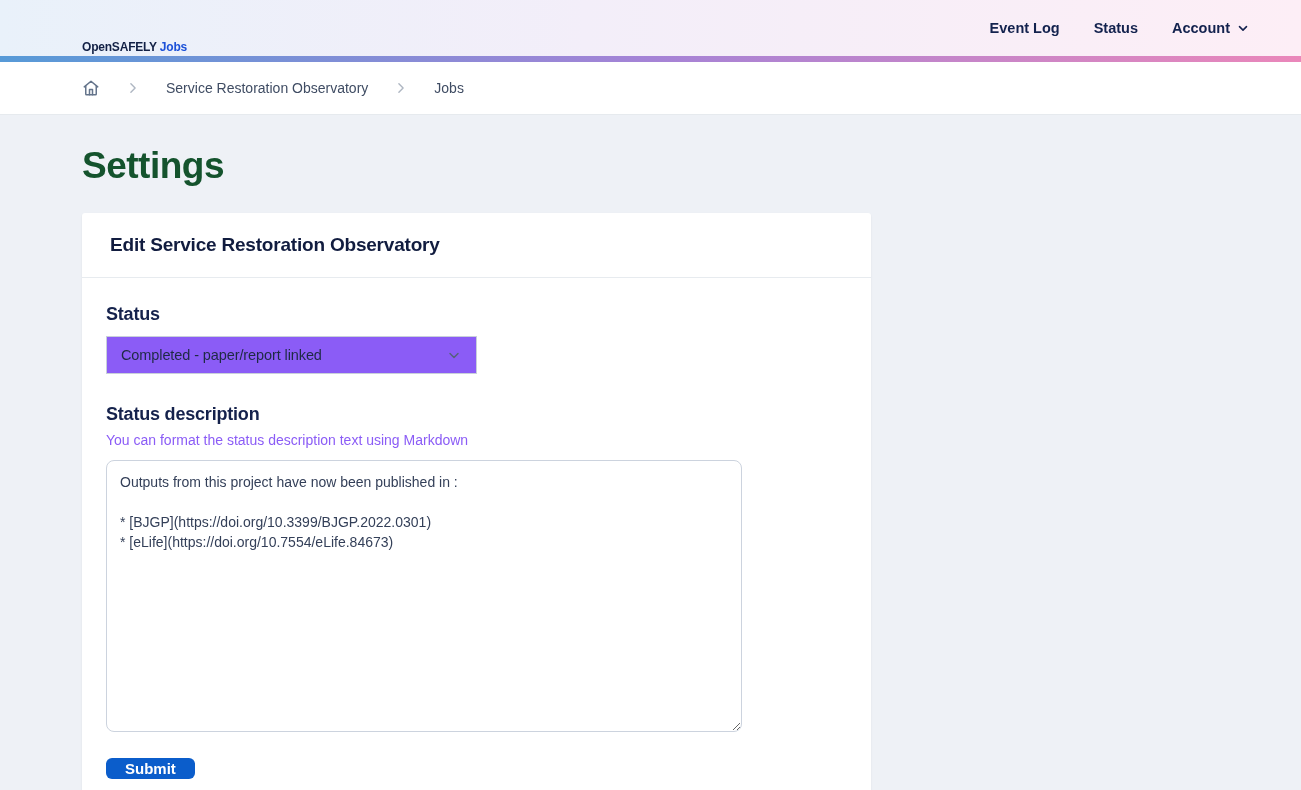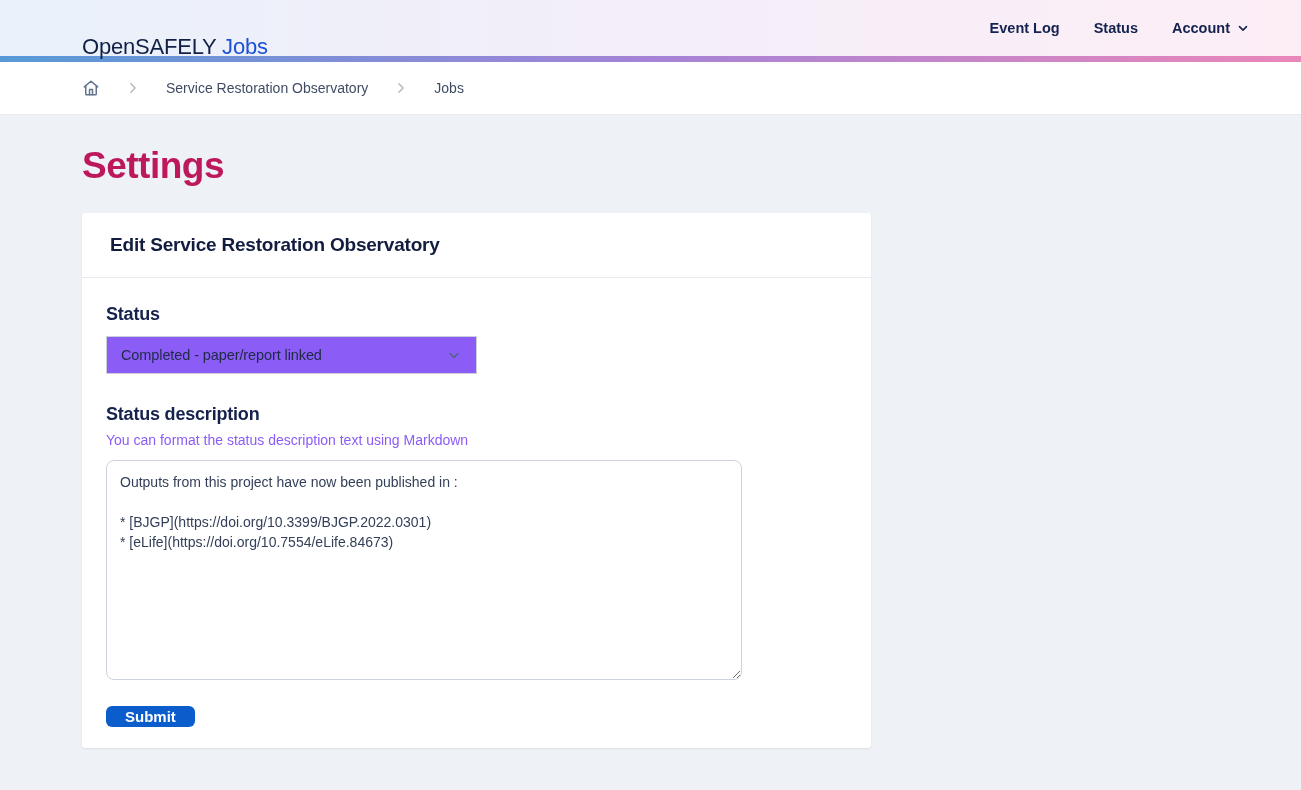--- a/index.html
+++ b/index.html
@@ -10,21 +10,21 @@
     overflow: hidden;
   }
 
   
   .site-header {
     height: 56px;
     background: linear-gradient(90deg, #e9f1fa 0%, #f3eef9 45%, #fdeef6 100%);
     display: flex; align-items: center; justify-content: space-between;
     padding: 0 51px 0 82px;
   }
-  .brand { font-size: 22px; font-weight: 400; letter-spacing: -0.2px; cursor: pointer; margin-top: 38px; }
+  .brand { font-size: 12px; font-weight: 700; letter-spacing: -0.2px; cursor: pointer; margin-top: 38px; }
   .brand .brand-primary { color: #122045; }
   .brand .brand-secondary { color: #1c51d8; }
   .top-nav { display: flex; align-items: center; gap: 34px; }
   .nav-link {
     font-size: 14.5px; font-weight: 700; color: #13224e;
     cursor: pointer; display: flex; align-items: center; gap: 6px;
     text-decoration: none;
     text-align: center;
   }
   .nav-link svg { display: block; }
@@ -42,21 +42,21 @@
     padding: 0 82px;
   }
   .breadcrumb { display: flex; align-items: center; gap: 26px; }
   .crumb-home { display: flex; align-items: center; cursor: pointer; color: #64748b; }
   .crumb-sep { color: #aeb6c2; display: flex; align-items: center; }
   .crumb-link { font-size: 14px; color: #3f4c63; cursor: pointer; text-decoration: none; }
 
   
   .main-content { padding: 30px 0 0 82px; }
   .page-title {
-    font-size: 37px; font-weight: 800; color: #be185d; letter-spacing: -0.5px;
+    font-size: 37px; font-weight: 800; color: #14532d; letter-spacing: -0.5px;
   }
 
   .card {
     margin-top: 26px;
     width: 789px;
     background: #ffffff;
     border-radius: 3px;
     box-shadow: 0 1px 2px rgba(15, 23, 42, 0.08);
   }
   .card-header {
@@ -78,21 +78,21 @@
     padding: 0 14px;
     cursor: pointer;
   }
   .select-value { font-size: 14.5px; color: #1e2a44; letter-spacing: -0.1px; }
   .select-chevron { color: #55627a; display: flex; align-items: center; }
 
   .field-group-status { margin-bottom: 30px; }
 
   .description-textarea {
     margin-top: 12px;
-    width: 636px; height: 220px;
+    width: 636px; height: 272px;
     border: 1px solid #ccd3de; border-radius: 8px;
     padding: 11px 13px;
     font-family: "Liberation Sans", sans-serif;
     font-size: 14px; line-height: 20px; color: #333f58;
     resize: both;
     outline: none;
     display: block;
     background: #ffffff;
   }
 

